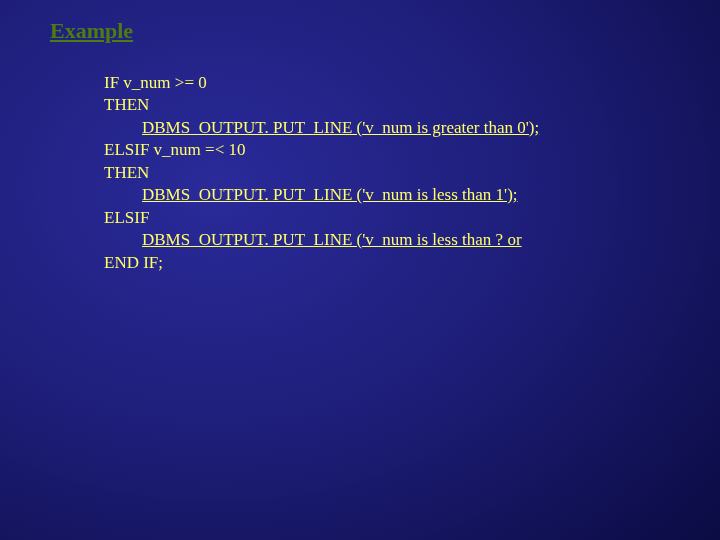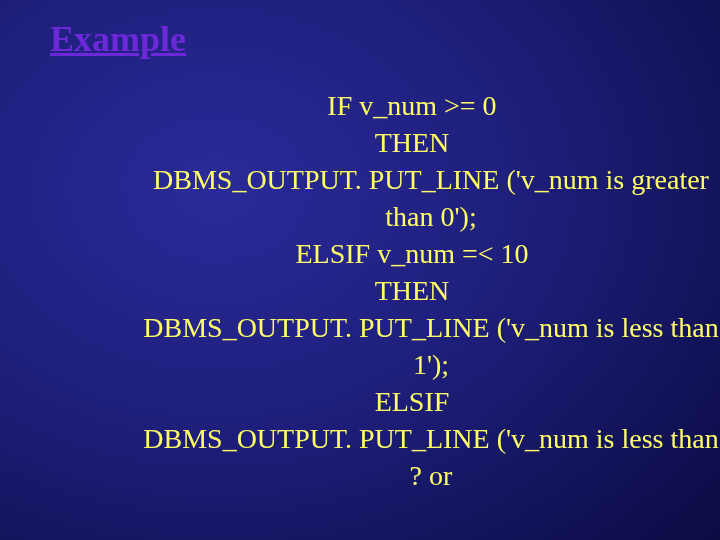--- a/index.html
+++ b/index.html
@@ -13,44 +13,44 @@
     background: radial-gradient(ellipse 900px 700px at 30% 35%, #2a2a9a 0%, #1e1e7a 35%, #0d0d4a 70%, #050528 100%);
     font-family: "Times New Roman", Times, serif;
   }
   .slide {
     padding: 18px 0 0 50px;
     box-sizing: border-box;
     width: 100%;
     height: 100%;
   }
   .title {
-    color: #6d28d9;
-    font-size: 36px;
+    color: #4d7c0f;
+    font-size: 22px;
     font-weight: bold;
     text-decoration: underline;
     margin-bottom: 28px;
   }
   .code-block {
     color: #ffff66;
-    font-size: 28px;
+    font-size: 17px;
     line-height: 1.32;
     margin-left: 54px;
-    text-align: center;
   }
   .line { display: block; }
-  .indent { padding-left: 38px; }
+  .indent { padding-left: 38px; text-decoration: underline; }
 </style>
 </head>
 <body>
 
 <div class="slide">
   <div class="title">Example</div>
   <div class="code-block">
     <span class="line">IF v_num &gt;= 0</span>
     <span class="line">THEN</span>
     <span class="line indent">DBMS_OUTPUT. PUT_LINE ('v_num is greater than 0');</span>
     <span class="line">ELSIF v_num =&lt; 10</span>
     <span class="line">THEN</span>
     <span class="line indent">DBMS_OUTPUT. PUT_LINE ('v_num is less than 1');</span>
     <span class="line">ELSIF</span>
     <span class="line indent">DBMS_OUTPUT. PUT_LINE ('v_num is less than ? or</span>
+    <span class="line">END IF;</span>
   </div>
 </div>
 
 </body></html>

